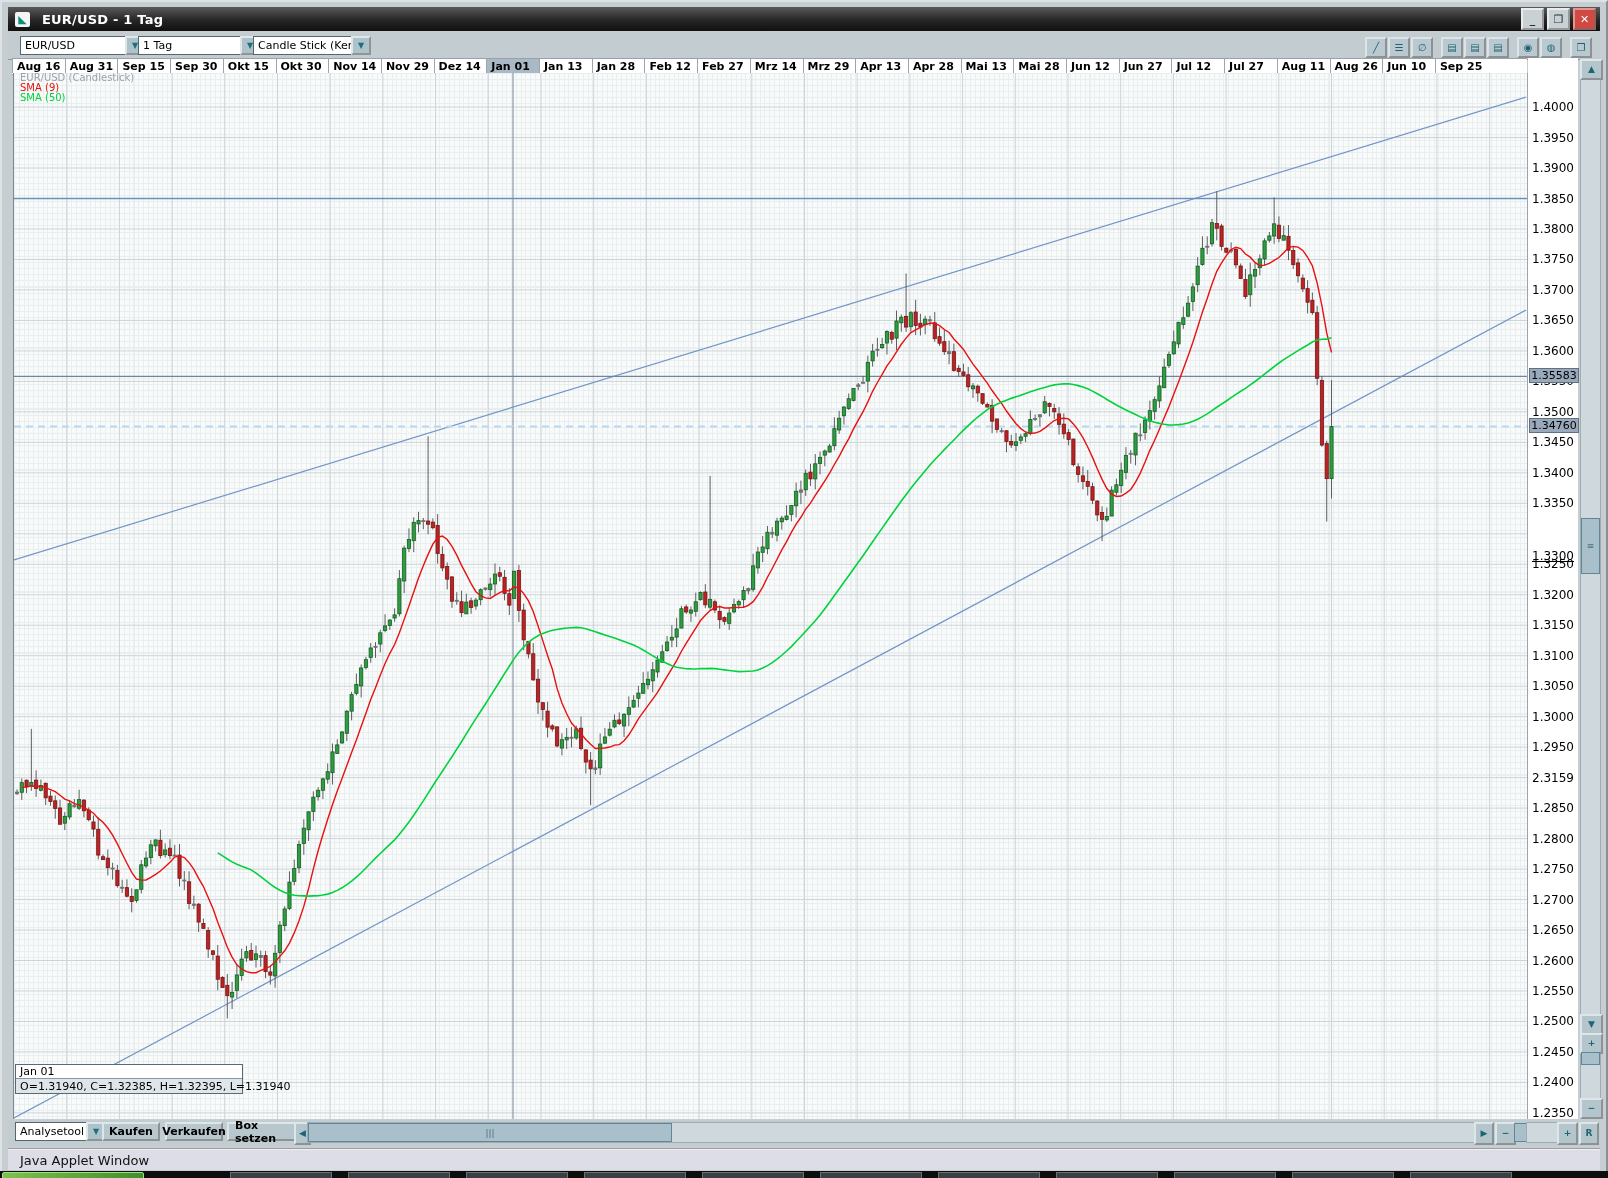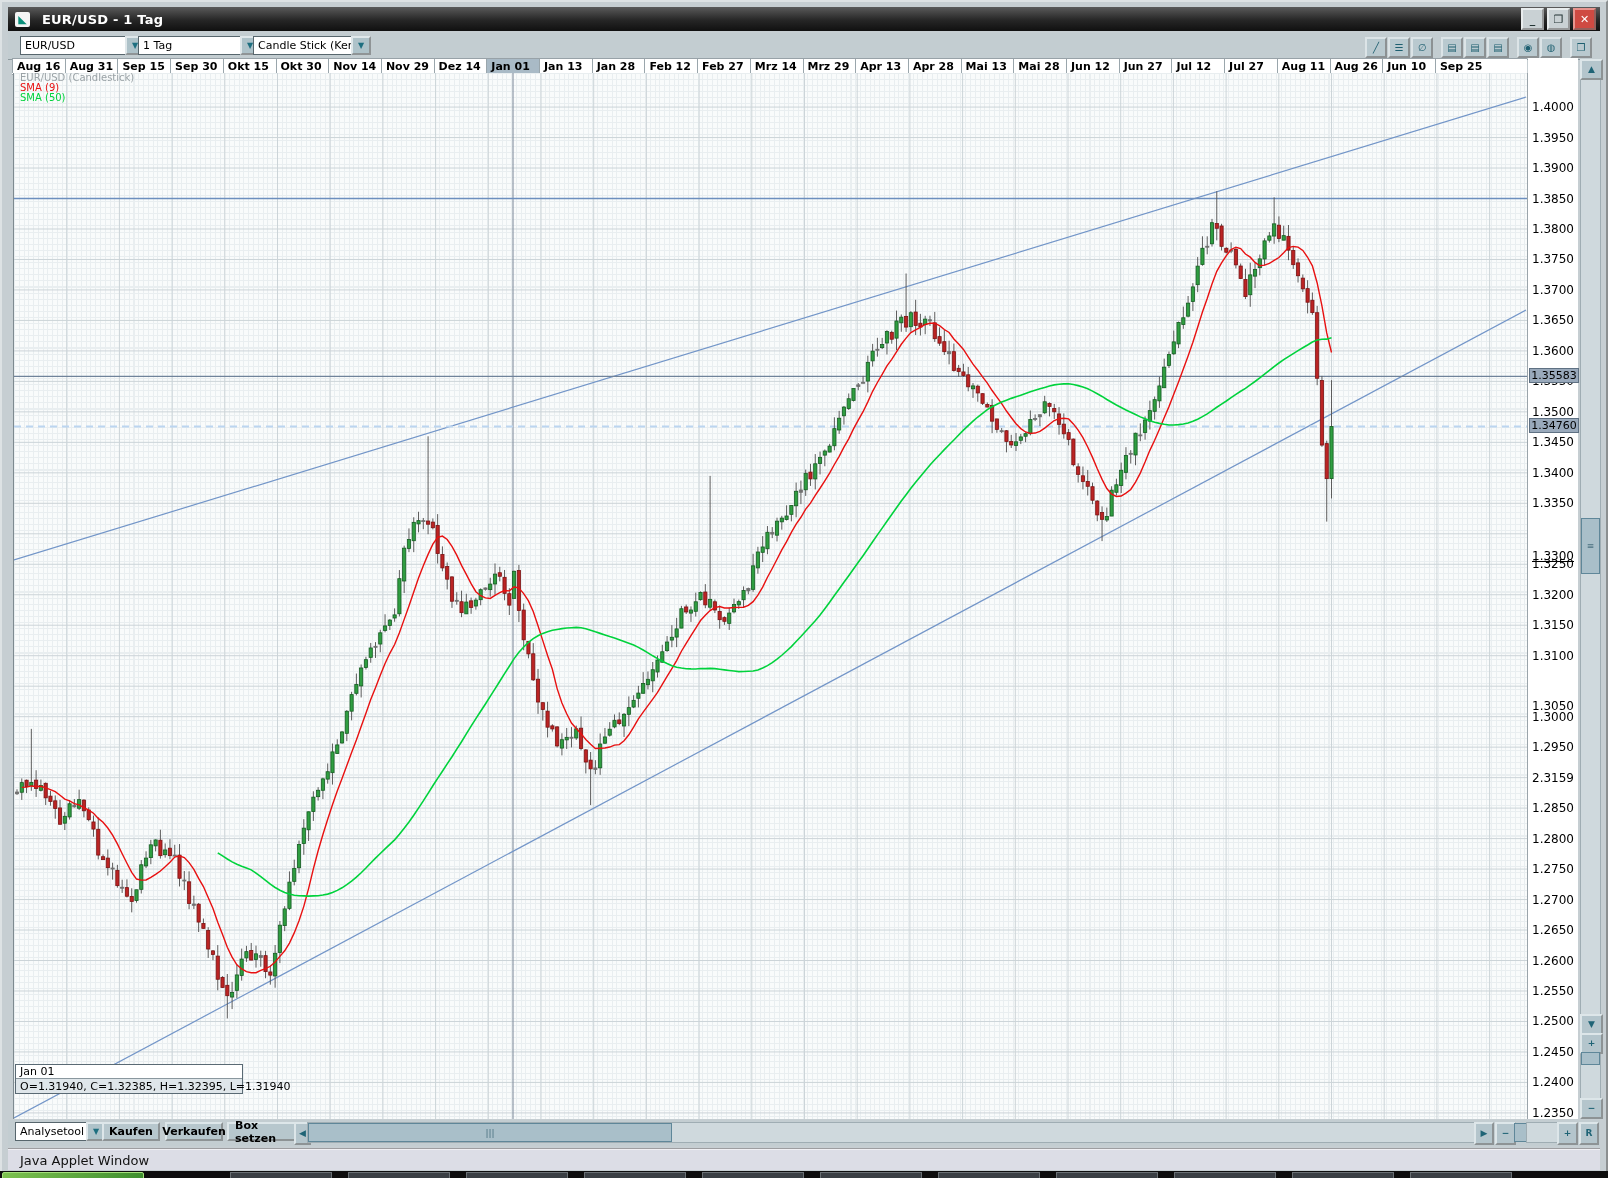--- a/index.html
+++ b/index.html
@@ -812,21 +812,21 @@
       <div class="ylab" style="top: 316.389px;">1.3550</div>
       <div class="ylab" style="top: 346.869px;">1.3500</div>
       <div class="ylab" style="top: 377.349px;">1.3450</div>
       <div class="ylab" style="top: 407.829px;">1.3400</div>
       <div class="ylab" style="top: 438.309px;">1.3350</div>
       <div class="ylab" style="top: 491px; text-decoration: underline;">1.3300</div>
       <div class="ylab" style="top: 499.269px;">1.3250</div>
       <div class="ylab" style="top: 529.749px;">1.3200</div>
       <div class="ylab" style="top: 560.229px;">1.3150</div>
       <div class="ylab" style="top: 590.709px;">1.3100</div>
-      <div class="ylab" style="top: 621.189px; margin-top: 20px;">1.3050</div>
+      <div class="ylab" style="top: 621.189px;">1.3050</div>
       <div class="ylab" style="top: 651.669px;">1.3000</div>
       <div class="ylab" style="top: 682.149px;">1.2950</div>
       <div class="ylab" style="top: 712.629px;">2.3159</div>
       <div class="ylab" style="top: 743.109px;">1.2850</div>
       <div class="ylab" style="top: 773.589px;">1.2800</div>
       <div class="ylab" style="top: 804.069px;">1.2750</div>
       <div class="ylab" style="top: 834.549px;">1.2700</div>
       <div class="ylab" style="top: 865.029px;">1.2650</div>
       <div class="ylab" style="top: 895.509px;">1.2600</div>
       <div class="ylab" style="top: 925.989px;">1.2550</div>

